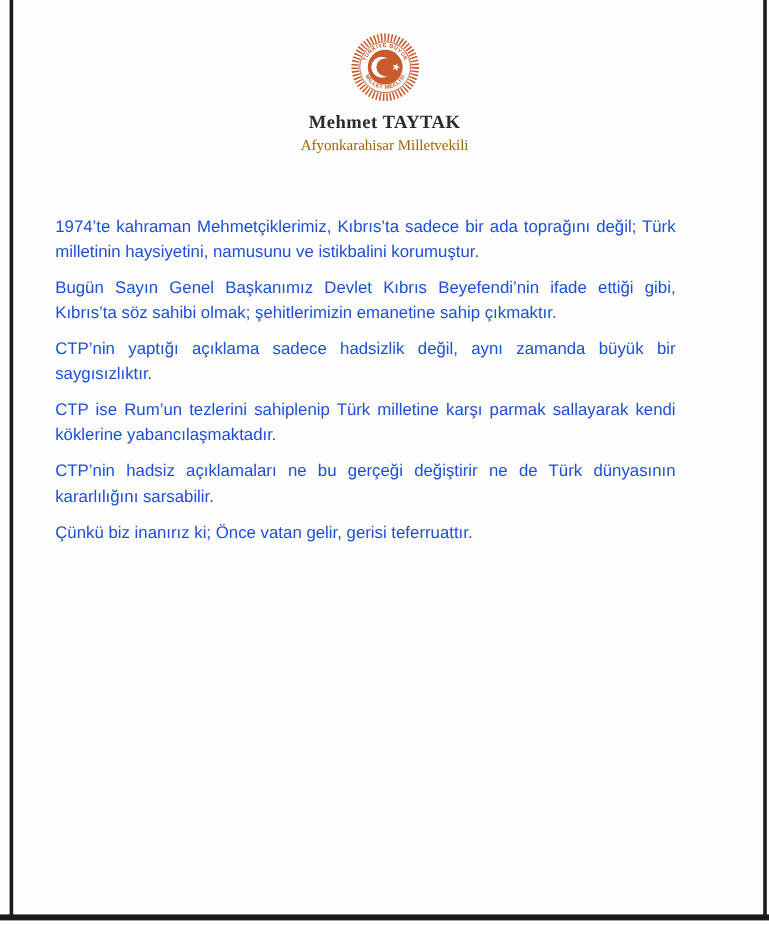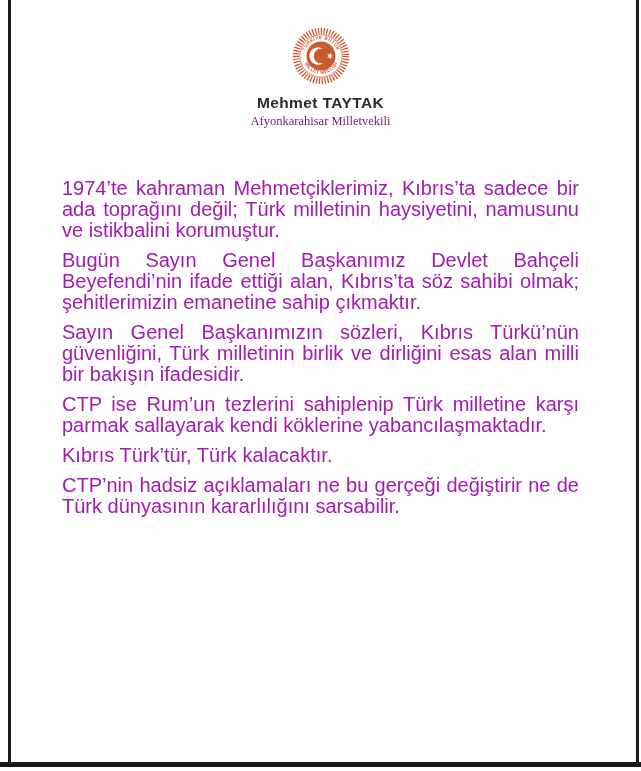--- a/index.html
+++ b/index.html
@@ -19,41 +19,41 @@
   .letterhead {
     position: absolute;
     top: 27px;
     left: 0;
     width: 100%;
     text-align: center;
   }
   .emblem-wrap { line-height: 0; }
   .mp-name {
     margin-top: 9px;
-    font-family: Liberation Sans, sans-serif;
+    font-family: Liberation Serif, serif;
     font-weight: bold;
     font-size: 15.5px;
     letter-spacing: 0.4px;
     color: #2b2b2b;
   }
   .mp-title {
     margin-top: 2px;
     font-family: "Liberation Serif", serif;
     font-size: 12.5px;
-    color: #701a75;
+    color: #a16207;
   }
 
   .doc-body {
     position: absolute;
-    left: 62px;
+    left: 46px;
     top: 178px;
     width: 517px;
-    font-size: 20px;
+    font-size: 14px;
     line-height: 21px;
-    color: #a21caf;
+    color: #1d4ed8;
     text-align: justify;
   }
   .doc-body p { margin: 0 0 9px 0; }
 </style>
 </head>
 <body>
 
 <div class="scan-page">
 
   <div class="edge-left"></div>
@@ -87,20 +87,20 @@
 
         <polygon fill="#ffffff" points="71.5,50 67.52,51.47 67.35,55.71 64.73,52.38 60.65,53.53 63,50 60.65,46.47 64.73,47.62 67.35,44.29 67.52,48.53"></polygon>
       </svg>
     </div>
     <div class="mp-name">Mehmet TAYTAK</div>
     <div class="mp-title">Afyonkarahisar Milletvekili</div>
   </div>
 
   <div class="doc-body">
     <p>1974’te kahraman Mehmetçiklerimiz, Kıbrıs’ta sadece bir ada toprağını değil; Türk milletinin haysiyetini, namusunu ve istikbalini korumuştur.</p>
-    <p>Bugün Sayın Genel Başkanımız Devlet Bahçeli Beyefendi’nin ifade ettiği alan, Kıbrıs’ta söz sahibi olmak; şehitlerimizin emanetine sahip çıkmaktır.</p>
-    <p>Sayın Genel Başkanımızın sözleri, Kıbrıs Türkü’nün güvenliğini, Türk milletinin birlik ve dirliğini esas alan milli bir bakışın ifadesidir.</p>
+    <p>Bugün Sayın Genel Başkanımız Devlet Kıbrıs Beyefendi’nin ifade ettiği gibi, Kıbrıs’ta söz sahibi olmak; şehitlerimizin emanetine sahip çıkmaktır.</p>
+    <p>CTP’nin yaptığı açıklama sadece hadsizlik değil, aynı zamanda büyük bir saygısızlıktır.</p>
     <p>CTP ise Rum’un tezlerini sahiplenip Türk milletine karşı parmak sallayarak kendi köklerine yabancılaşmaktadır.</p>
-    <p>Kıbrıs Türk’tür, Türk kalacaktır.</p>
     <p>CTP’nin hadsiz açıklamaları ne bu gerçeği değiştirir ne de Türk dünyasının kararlılığını sarsabilir.</p>
+    <p>Çünkü biz inanırız ki; Önce vatan gelir, gerisi teferruattır.</p>
   </div>
 
 </div>
 
 </body></html>

